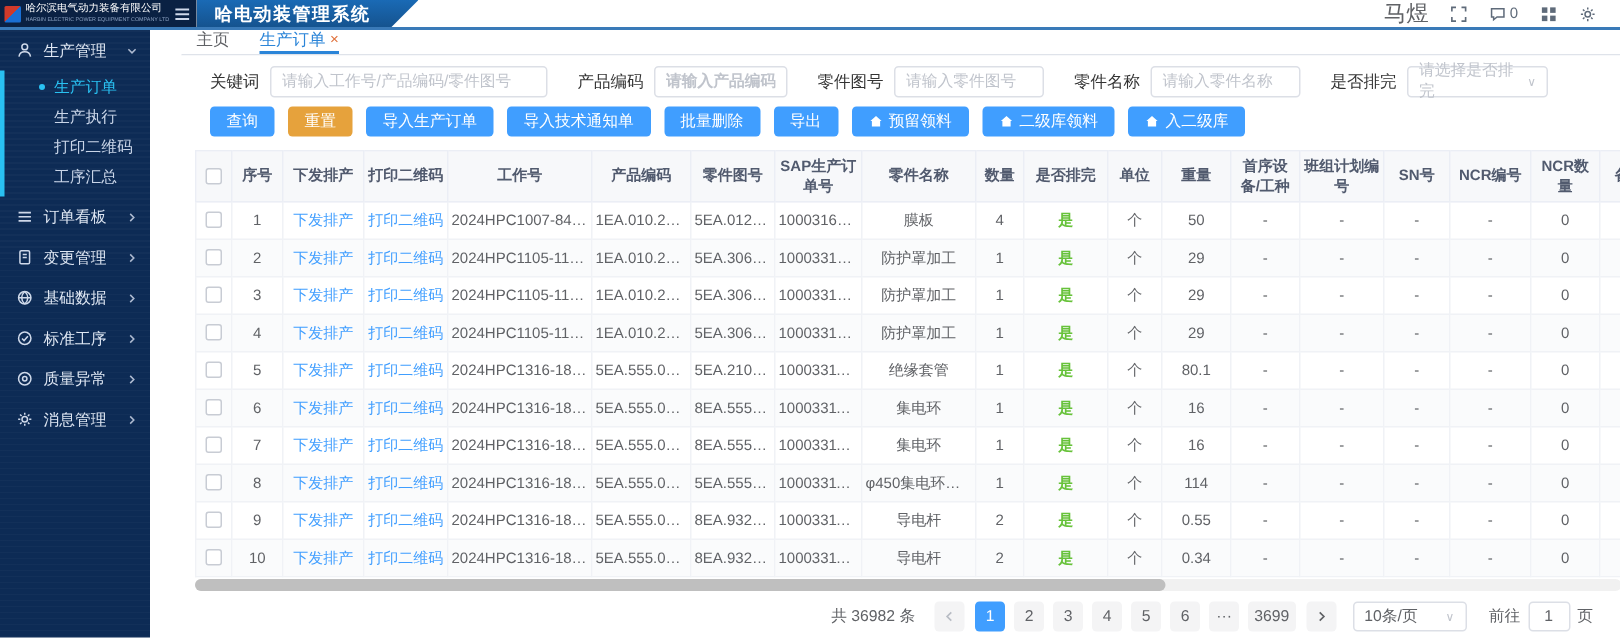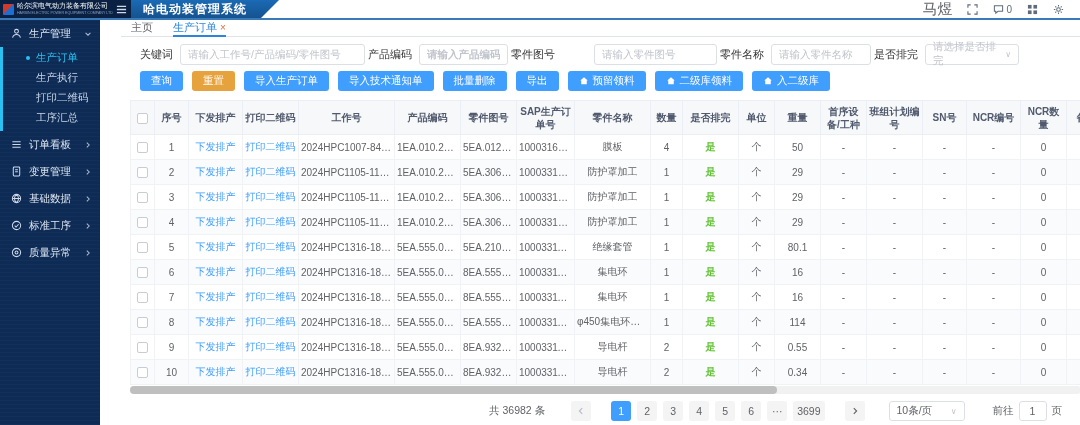--- a/index.html
+++ b/index.html
@@ -35,29 +35,29 @@
   .menu-item .mi-icon{width:12px;display:flex;flex:none;}
   .menu-item .chev{margin-left:auto;display:flex;}
   .submenu{border-left:3px solid var(--cyan);padding:1px 0 3px;}
   .submenu-item{height:20px;display:flex;align-items:center;padding-left:33px;position:relative;
     color:#c9d5e8;cursor:pointer;font-size:10.5px;}
   .submenu-item.active{color:var(--cyan);}
   .submenu-item.active::before{content:"";position:absolute;left:23px;top:8px;width:4px;height:4px;
     border-radius:50%;background:var(--cyan);}
   
   .tabbar{position:absolute;left:121px;top:20px;right:0;height:17px;background:#fff;
-    border-bottom:1px solid #dfe3ea;display:flex;align-items:flex-start;padding-left:10px;gap:20px;}
+    border-bottom:1px solid #dfe3ea;display:flex;align-items:flex-end;padding-left:10px;gap:20px;}
   .tab{display:flex;align-items:center;gap:3px;font-size:11px;color:#606266;cursor:pointer;
     border-bottom:2px solid transparent;}
   .tab.active{color:#2b85d8;border-bottom-color:#2b85d8;}
   .tab .close{color:#e0703a;font-size:10px;line-height:1;cursor:pointer;}
   
   .content{position:absolute;left:121px;top:37px;right:0;bottom:0;background:#fff;
     padding:5px 8px 0 9px;overflow:hidden;}
-  .filter-row{display:flex;align-items:center;gap:3px;height:24px;padding-left:10px;}
+  .filter-row{display:flex;align-items:center;gap:20px;height:24px;padding-left:10px;}
   .field{display:flex;align-items:center;gap:7px;}
   .field-label{color:#333;font-size:11px;white-space:nowrap;}
   .field input,.select-box{height:21px;border:1px solid #dcdfe6;border-radius:3px;
     padding:0 7px;font-size:10.5px;color:#606266;outline:none;background:#fff;
     font-family:"Liberation Sans","DejaVu Sans",sans-serif;}
   .field input::placeholder{color:#c0c4cc;}
   .select-box{display:flex;align-items:center;justify-content:space-between;color:#c0c4cc;cursor:pointer;}
   .select-box .arrow{color:#c0c4cc;font-size:8px;}
   .toolbar{display:flex;align-items:center;gap:9px;height:26px;margin-top:2px;padding-left:10px;}
   .btn{height:20px;border:none;border-radius:3px;padding:0 11px;font-size:10.5px;color:#fff;
@@ -73,21 +73,21 @@
     overflow:hidden;white-space:nowrap;text-overflow:ellipsis;padding:0 2px;}
   tbody tr:nth-child(even) td{background:#fafbfc;}
   .cell-link{color:var(--accent);cursor:pointer;}
   .cell-status{color:var(--success);font-weight:bold;}
   .cb{display:inline-block;width:11px;height:11px;border:1px solid #c8ccd4;border-radius:2px;
     background:#fff;vertical-align:middle;cursor:pointer;}
   
   .hscroll{margin-top:1px;width:951px;height:8px;background:#f1f1f1;border-radius:4px;position:relative;}
   .hscroll-thumb{position:absolute;left:0;top:0;height:8px;width:68%;background:#bfbfbf;border-radius:4px;cursor:grab;}
   
-  .pagination{display:flex;align-items:center;justify-content:flex-end;gap:20px;height:28px;
+  .pagination{display:flex;align-items:center;justify-content:flex-end;gap:7px;height:28px;
     padding-right:10px;color:#606266;font-size:10.5px;margin-top:3px;}
   .pg-total{margin-right:6px;}
   .pg-btn{min-width:20px;height:20px;border-radius:3px;background:#f4f4f5;color:#606266;border:none;
     font-size:10.5px;display:flex;align-items:center;justify-content:center;cursor:pointer;padding:0 4px;
     font-family:"Liberation Sans","DejaVu Sans",sans-serif;}
   .pg-btn.active{background:var(--accent);color:#fff;}
   .pg-size{width:76px;height:20px;margin-left:4px;}
   .pg-goto{display:flex;align-items:center;gap:5px;margin-left:8px;}
   .pg-goto input{width:28px;height:20px;border:1px solid #dcdfe6;border-radius:3px;text-align:center;
     font-size:10.5px;color:#606266;outline:none;}
@@ -224,20 +224,34 @@
             <circle cx="6" cy="6" r="1.6"></circle>
           </svg>
         </span>
         <span class="mi-label">质量异常</span>
         <span class="chev">
           <svg viewBox="0 0 10 10" width="8" height="8" fill="none" stroke="#aebad0" stroke-width="1.3">
             <path d="M3.5 2 6.5 5 3.5 8"></path>
           </svg>
         </span>
       </div>
+      <div class="menu-item">
+        <span class="mi-icon">
+          <svg viewBox="0 0 12 12" width="11" height="11" fill="none" stroke="#cfd9ea" stroke-width="1.1">
+            <circle cx="6" cy="6" r="2"></circle>
+            <path d="M6 1.2v1.6M6 9.2v1.6M1.2 6h1.6M9.2 6h1.6M2.6 2.6l1.1 1.1M8.3 8.3l1.1 1.1M9.4 2.6 8.3 3.7M3.7 8.3 2.6 9.4"></path>
+          </svg>
+        </span>
+        <span class="mi-label">消息管理</span>
+        <span class="chev">
+          <svg viewBox="0 0 10 10" width="8" height="8" fill="none" stroke="#aebad0" stroke-width="1.3">
+            <path d="M3.5 2 6.5 5 3.5 8"></path>
+          </svg>
+        </span>
+      </div>
     </div>
 </div>
 
 <div class="tabbar">
   <div class="tab">
     <span>主页</span>
   </div>
   <div class="tab active">
     <span>生产订单</span>
     <span class="close">×</span>
@@ -249,21 +263,21 @@
       <div class="field">
         <span class="field-label">关键词</span>
         <input placeholder="请输入工作号/产品编码/零件图号" style="width: 185px;">
       </div>
       <div class="field">
         <span class="field-label">产品编码</span>
         <input placeholder="请输入产品编码" style="width: 89px; font-weight: bold;">
       </div>
       <div class="field">
         <span class="field-label">零件图号</span>
-        <input placeholder="请输入零件图号" style="width: 123px; margin-left: 32px;">
+        <input placeholder="请输入零件图号" style="width: 100px;">
       </div>
       <div class="field">
         <span class="field-label">零件名称</span>
         <input placeholder="请输入零件名称" style="width: 100px;">
       </div>
       <div class="field">
         <span class="field-label">是否排完</span>
         <div class="select-box" style="width: 94px;">
           <span>请选择是否排完</span>
           <span class="arrow">∨</span>

